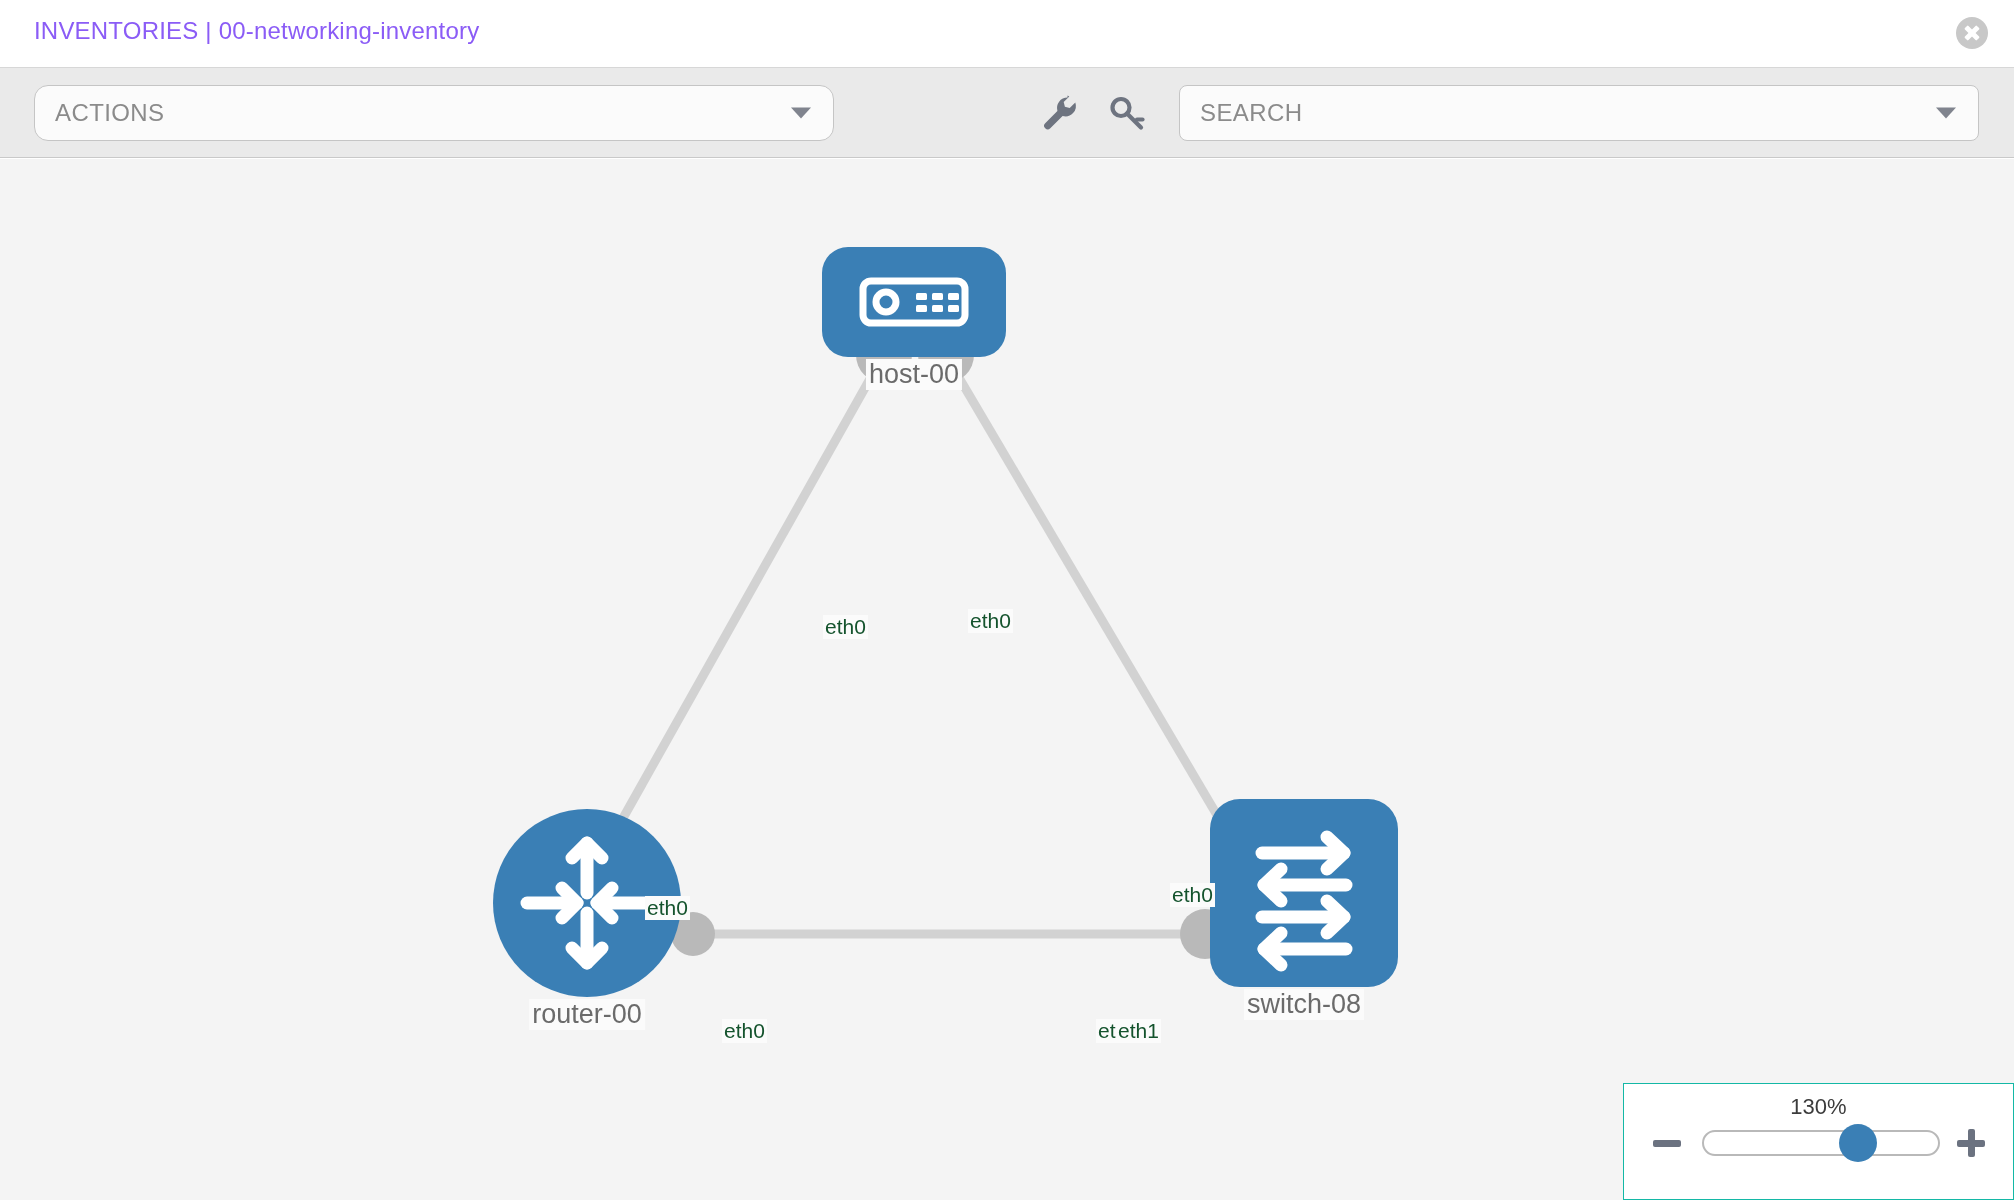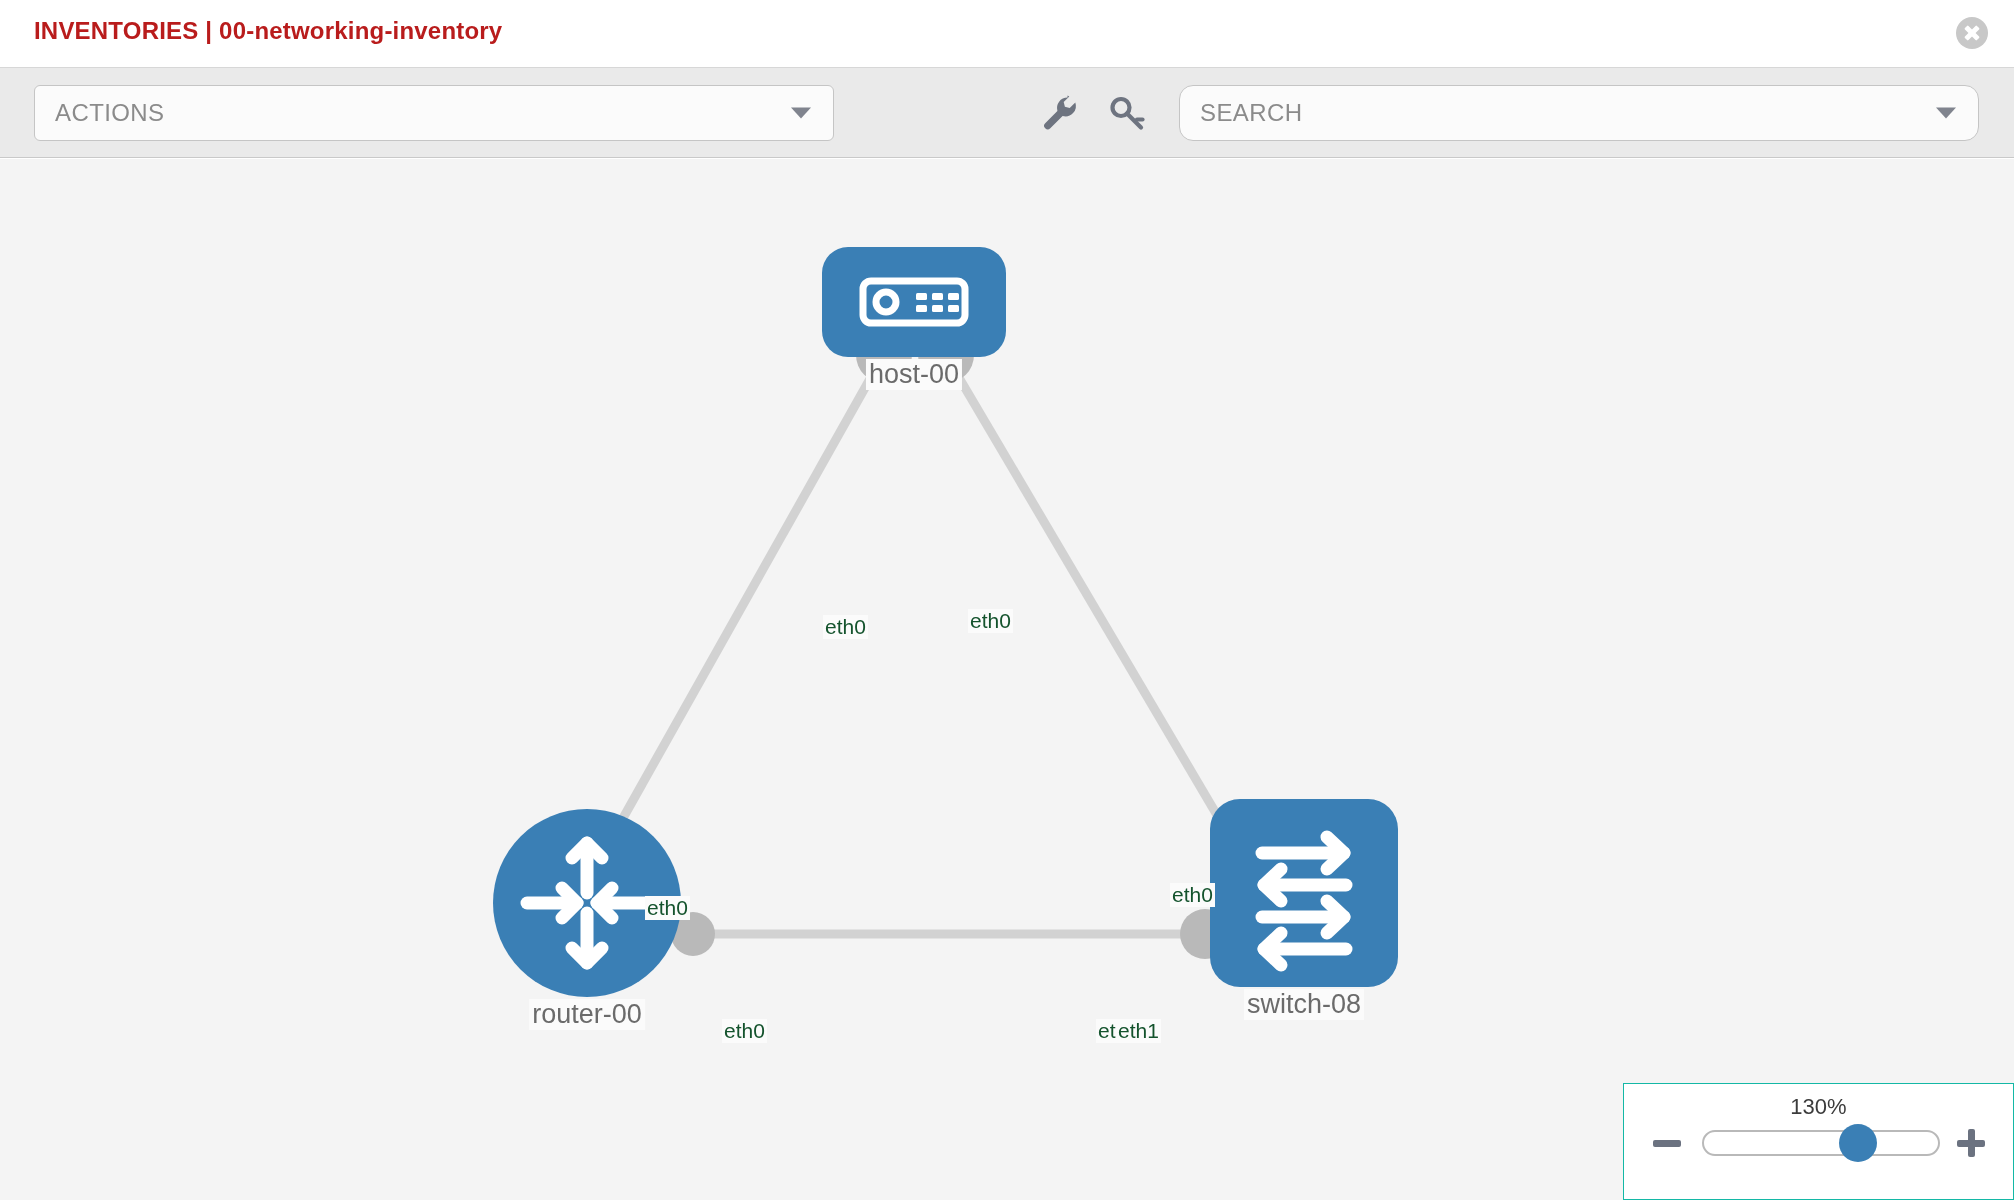--- a/index.html
+++ b/index.html
@@ -12,21 +12,21 @@
   #app { position: relative; width: 2014px; height: 1200px; }
 
   
   .titlebar {
     position: absolute; left: 0; top: 0; width: 2014px; height: 68px;
     background: #ffffff;
     border-bottom: 1px solid #d7d7d7;
   }
   .title-text {
     position: absolute; left: 34px; top: 17px;
-    font-size: 24px; font-weight: bold; color: #b91c1c;
+    font-size: 24px; font-weight: normal; color: #8b5cf6;
     letter-spacing: 0.2px; white-space: nowrap;
   }
   .close-btn {
     position: absolute; right: 26px; top: 17px;
     width: 32px; height: 32px; border-radius: 50%;
     background: #c8c8c8; cursor: pointer;
   }
   .close-btn::before, .close-btn::after {
     content: ""; position: absolute; left: 50%; top: 50%;
     width: 17px; height: 5px; background: #ffffff; border-radius: 1px;
@@ -37,21 +37,21 @@
   
   .toolbar {
     position: absolute; left: 0; top: 68px; width: 2014px; height: 90px;
     background: #eaeaea;
     border-bottom: 1px solid #c9c9c9;
   }
   .actions-select {
     position: absolute; left: 34px; top: 17px;
     width: 800px; height: 56px;
     background: #fbfbfb;
-    border: 1px solid #c5c5c5; border-radius: 6px;
+    border: 1px solid #c5c5c5; border-radius: 14px;
     cursor: pointer;
   }
   .actions-label {
     position: absolute; left: 20px; top: 50%; transform: translateY(-50%);
     font-size: 24px; color: #8b8b8b; letter-spacing: 0.4px;
   }
   .caret {
     position: absolute; right: 22px; top: 50%; transform: translateY(-50%);
     width: 0; height: 0;
     border-left: 10px solid transparent;
@@ -62,21 +62,21 @@
     position: absolute; top: 22px; width: 46px; height: 46px; cursor: pointer;
   }
   .tool-icon svg { display: block; width: 100%; height: 100%; }
   #wrench-ic { left: 1036px; }
   #key-ic    { left: 1104px; }
 
   .search-box {
     position: absolute; left: 1179px; top: 17px;
     width: 800px; height: 56px;
     background: #fbfbfb;
-    border: 1px solid #c5c5c5; border-radius: 14px;
+    border: 1px solid #c5c5c5; border-radius: 8px;
     cursor: text;
   }
   .search-label {
     position: absolute; left: 20px; top: 50%; transform: translateY(-50%);
     font-size: 24px; color: #8b8b8b; letter-spacing: 0.4px;
   }
 
   
   .canvas {
     position: absolute; left: 0; top: 159px;

